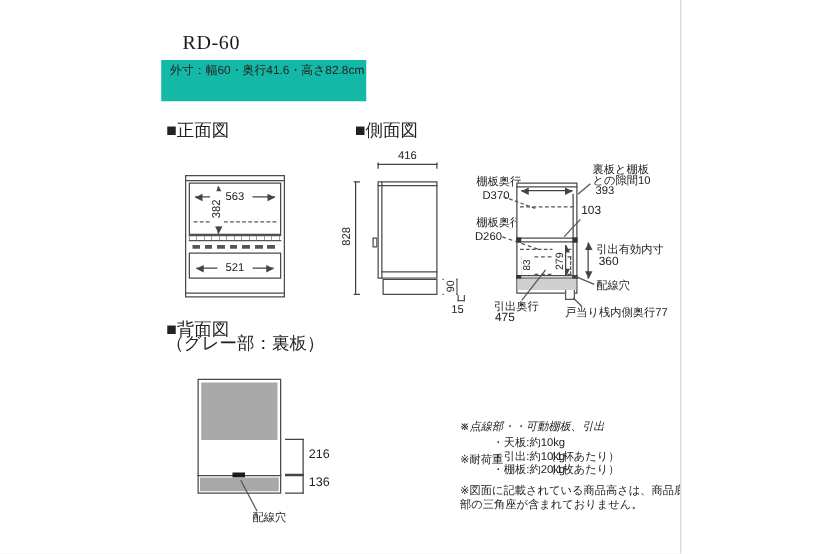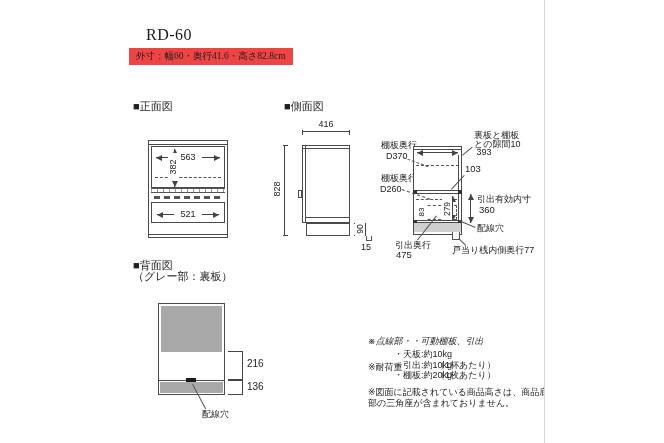--- a/index.html
+++ b/index.html
@@ -3,24 +3,24 @@
 <meta charset="utf-8">
 <style>
   html,body{margin:0;padding:0;background:#fff;}
   .canvas{
     position:relative;width:544px;height:443px;background:#fff;
     font-family:"Liberation Sans","DejaVu Sans",sans-serif;color:#222;
     outline:1px solid #d8d8d8;overflow:hidden;
   }
   .title{position:absolute;font-family:"Liberation Serif","DejaVu Serif",serif;
     font-size:16px;color:#1a1a1a;letter-spacing:.5px;}
-  .dims-box{position:absolute;background:#ef4444;font-size:9.5px;line-height:17px;
-    padding:0 0 0 7px;color:#222;white-space:nowrap;font-family:Liberation Serif, serif;}
+  .dims-box{position:absolute;background:#14b8a6;font-size:9.5px;line-height:17px;
+    padding:0 0 16px 7px;color:#222;white-space:nowrap;}
   .jtext{position:absolute;font-size:9px;line-height:10px;color:#222;white-space:nowrap;}
-  .sec{font-size:11px;}
+  .sec{font-size:14px;font-family:Liberation Mono, monospace;}
   .rect{position:absolute;border:1px solid #4a4a4a;background:#fff;box-sizing:border-box;}
   .fill{position:absolute;}
   .ln-h{position:absolute;height:0;border-top:1px solid #4a4a4a;}
   .ln-v{position:absolute;width:0;border-left:1px solid #4a4a4a;}
   .dash-h{position:absolute;height:0;border-top:1px dashed #555;}
   .dashrect{position:absolute;border:1px dashed #555;box-sizing:border-box;}
   .dimh{position:absolute;height:0;border-top:1px solid #444;}
   .dimh::before{content:"";position:absolute;left:0;top:-3.5px;border-style:solid;
     border-width:3px 6px 3px 0;border-color:transparent #444 transparent transparent;}
   .dimh::after{content:"";position:absolute;right:0;top:-3.5px;border-style:solid;

